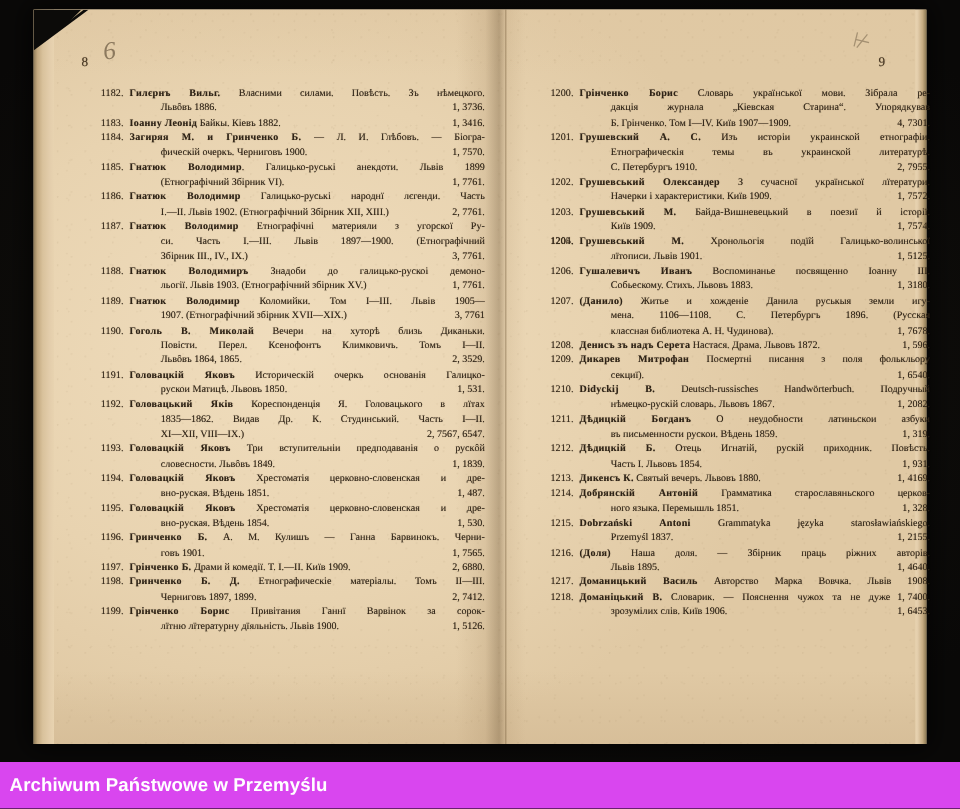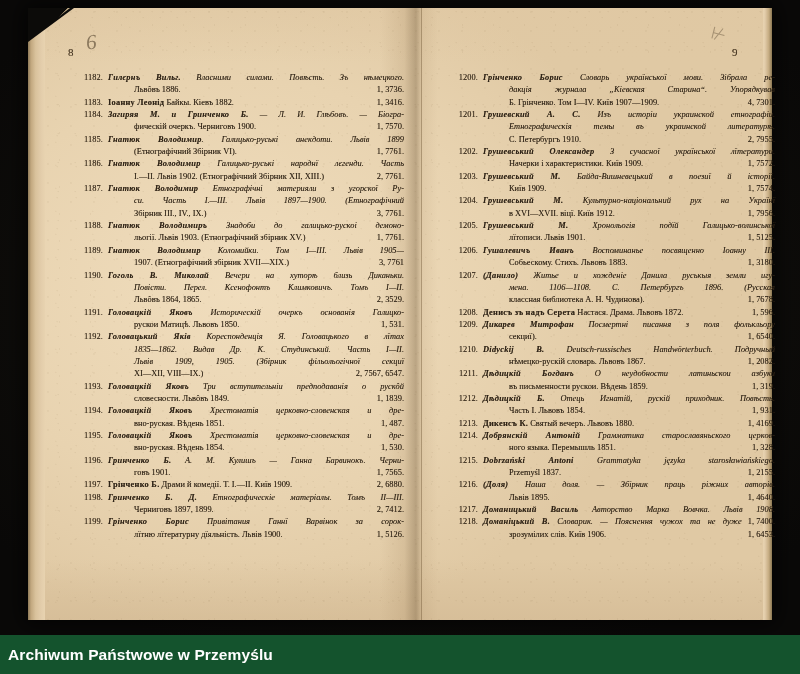--- a/index.html
+++ b/index.html
@@ -194,21 +194,20 @@
     white-space: nowrap;
     overflow: visible;
   }
   .line.ind {
     padding-left: 26px;
   }
   .line.just {
     white-space: normal;
     text-align: justify;
     text-align-last: justify;
-    font-style: italic;
   }
   .line .ref {
     float: right;
     margin-left: 6px;
   }
 
   
   .entries, .folio {
     text-shadow: 0 0 0.6px rgba(70,52,30,0.55);
   }
@@ -235,21 +234,21 @@
     opacity: 0.5;
   }
 
   
   .watermark {
     position: absolute;
     left: 0;
     right: 0;
     bottom: 0;
     height: 39px;
-    background: #14532d;
+    background: #d946ef;
     display: flex;
     align-items: center;
   }
   .watermark span {
     color: #ffffff;
     font-family: "Liberation Sans", sans-serif;
     font-weight: bold;
     font-size: 15.5px;
     padding-left: 8px;
     letter-spacing: 0.1px;
@@ -354,21 +353,20 @@
             <span class="lines">
               <span class="line just"><span><span class="author">Головацкій Яковъ</span><span class="title"> Историческій очеркъ основанія Галицко-</span></span></span>
               <span class="line ind"><span class="ref">1, 531.</span><span>рускои Матицѣ. Львовъ 1850.</span></span>
             </span>
           </div>
           <div class="entry">
             <span class="num">1192.</span>
             <span class="lines">
               <span class="line just"><span><span class="author">Головацький Яків</span><span class="title"> Кореспонденція Я. Головацького в лїтах</span></span></span>
               <span class="line ind just"><span>1835—1862. Видав Др. К. Студинський. Часть I—II.</span></span>
-              <span class="line ind just"><span>Львів 1909, 1905. (Збірник фільольогічної секциї</span></span>
               <span class="line ind"><span class="ref">2, 7567, 6547.</span><span>XI—XII, VIII—IX.)</span></span>
             </span>
           </div>
           <div class="entry">
             <span class="num">1193.</span>
             <span class="lines">
               <span class="line just"><span><span class="author">Головацкій Яковъ</span><span class="title"> Три вступительніи предподаванія о рускôй</span></span></span>
               <span class="line ind"><span class="ref">1, 1839.</span><span>словесности. Львôвъ 1849.</span></span>
             </span>
           </div>
@@ -443,24 +441,20 @@
           </div>
           <div class="entry">
             <span class="num">1203.</span>
             <span class="lines">
               <span class="line just"><span><span class="author">Грушевський М.</span><span class="title"> Байда-Вишневецький в поезиї й історії.</span></span></span>
               <span class="line ind"><span class="ref">1, 7574.</span><span>Київ 1909.</span></span>
             </span>
           </div>
           <div class="entry">
             <span class="num">1204.</span>
-            <span class="lines">
-              <span class="line just"><span><span class="author">Грушевський М.</span><span class="title"> Культурно-національний рух на Українї</span></span></span>
-              <span class="line ind"><span class="ref">1, 7956.</span><span>в XVI—XVII. віцї. Київ 1912.</span></span>
-            </span>
           </div>
           <div class="entry">
             <span class="num">1205.</span>
             <span class="lines">
               <span class="line just"><span><span class="author">Грушевський М.</span><span class="title"> Хронольогія подїй Галицько-волинської</span></span></span>
               <span class="line ind"><span class="ref">1, 5125.</span><span>лїтописи. Львів 1901.</span></span>
             </span>
           </div>
           <div class="entry">
             <span class="num">1206.</span>

